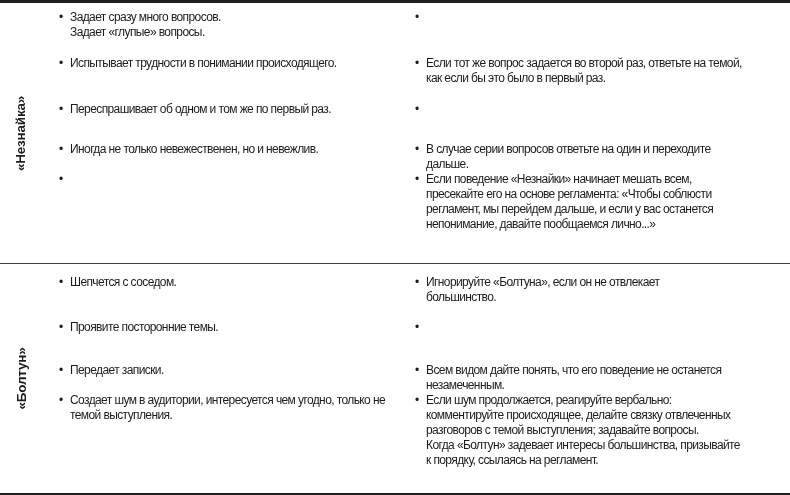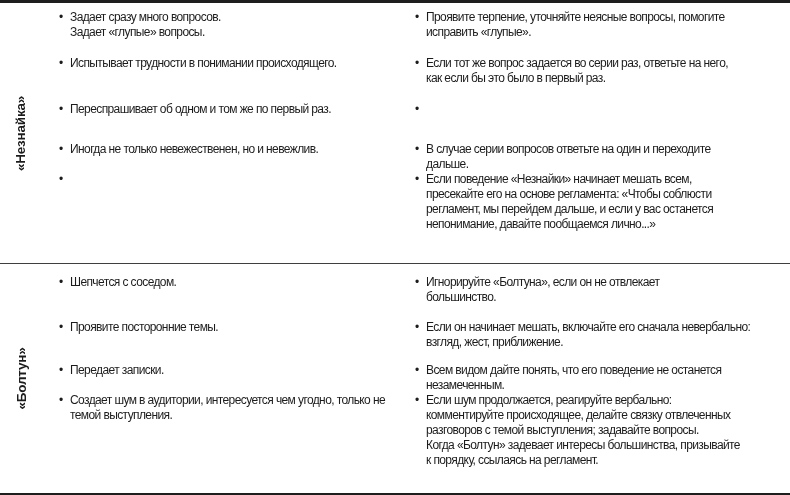--- a/index.html
+++ b/index.html
@@ -71,30 +71,29 @@
   <section class="group group-1">
     <div class="vlabel">
       <span>«Незнайка»</span>
     </div>
     <div class="row">
       <div class="cell behavior">
         <div class="item"><span class="bullet">•</span><span class="txt">Задает сразу много вопросов.
 Задает «глупые» вопросы.</span></div>
       </div>
       <div class="cell response">
-        <div class="item"><span class="bullet">•</span><span class="txt">Проявите терпение, уточняйте неясные вопросы, помогите
-исправить «глупые».</span></div>
+        <div class="item"><span class="bullet">•</span></div>
       </div>
     </div>
     <div class="row">
       <div class="cell behavior">
         <div class="item"><span class="bullet">•</span><span class="txt">Испытывает трудности в понимании происходящего.</span></div>
       </div>
       <div class="cell response">
-        <div class="item"><span class="bullet">•</span><span class="txt">Если тот же вопрос задается во серии раз, ответьте на него,
+        <div class="item"><span class="bullet">•</span><span class="txt">Если тот же вопрос задается во второй раз, ответьте на темой,
 как если бы это было в первый раз.</span></div>
       </div>
     </div>
     <div class="row">
       <div class="cell behavior">
         <div class="item"><span class="bullet">•</span><span class="txt">Переспрашивает об одном и том же по первый раз.</span></div>
       </div>
       <div class="cell response">
         <div class="item"><span class="bullet">•</span></div>
       </div>
@@ -132,22 +131,21 @@
       <div class="cell response">
         <div class="item"><span class="bullet">•</span><span class="txt">Игнорируйте «Болтуна», если он не отвлекает
 большинство.</span></div>
       </div>
     </div>
     <div class="row">
       <div class="cell behavior">
         <div class="item"><span class="bullet">•</span><span class="txt">Проявите посторонние темы.</span></div>
       </div>
       <div class="cell response">
-        <div class="item"><span class="bullet">•</span><span class="txt">Если он начинает мешать, включайте его сначала невербально:
-взгляд, жест, приближение.</span></div>
+        <div class="item"><span class="bullet">•</span></div>
       </div>
     </div>
     <div class="row">
       <div class="cell behavior">
         <div class="item"><span class="bullet">•</span><span class="txt">Передает записки.</span></div>
       </div>
       <div class="cell response">
         <div class="item"><span class="bullet">•</span><span class="txt">Всем видом дайте понять, что его поведение не останется
 незамеченным.</span></div>
       </div>

